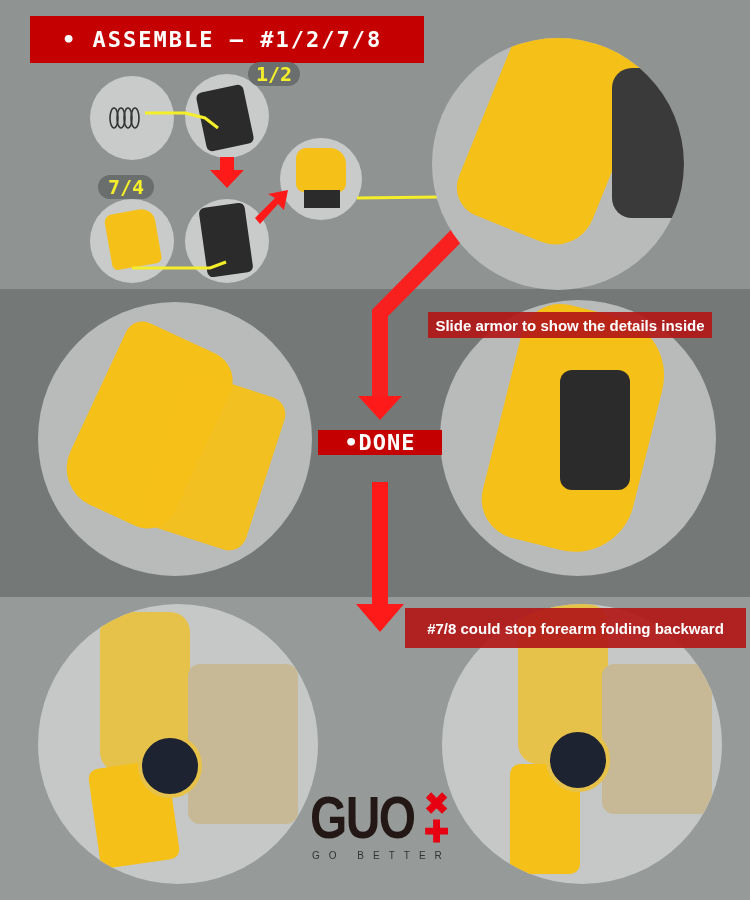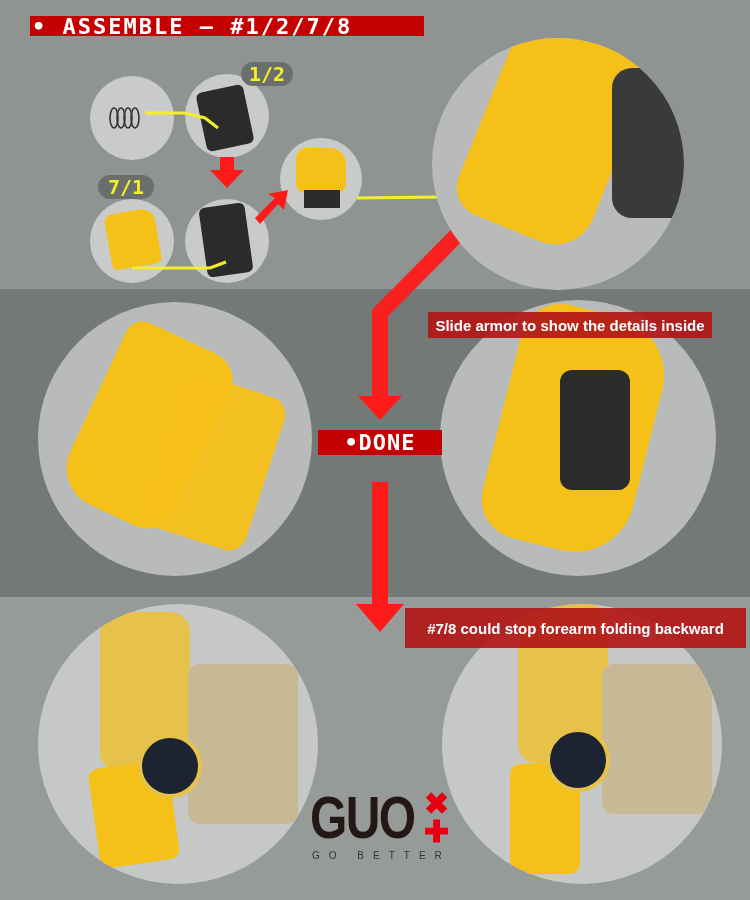--- a/index.html
+++ b/index.html
@@ -4,21 +4,21 @@
 <style>
   html,body{margin:0;padding:0;}
   body{width:750px;height:900px;position:relative;overflow:hidden;font-family:"Liberation Sans",sans-serif;}
   .band{position:absolute;left:0;width:750px;}
   .band-top{top:0;height:289px;background:#8f9392;}
   .band-mid{top:289px;height:308px;background:#747877;}
   .band-bot{top:597px;height:303px;background:#969a99;}
   .abs{position:absolute;}
   .circle{position:absolute;border-radius:50%;background:#c9cbca;overflow:hidden;}
   .circle.lg{background:#b9bbba;}
-  .title-bar{position:absolute;left:30px;top:16px;width:394px;height:20px;background:#c40000;color:#fff;font-weight:bold;font-size:22px;letter-spacing:2px;display:flex;align-items:center;padding-left:2px;box-sizing:border-box;font-family:"DejaVu Sans Mono",monospace;}
+  .title-bar{position:absolute;left:30px;top:16px;width:394px;height:47px;background:#c40000;color:#fff;font-weight:bold;font-size:22px;letter-spacing:2px;display:flex;align-items:center;padding-left:32px;box-sizing:border-box;font-family:"DejaVu Sans Mono",monospace;}
   .badge{position:absolute;height:24px;border-radius:12px;background:#6a6e6d;color:#f4ef2a;font-weight:bold;font-size:20px;display:flex;align-items:center;justify-content:center;font-family:"DejaVu Sans Mono",monospace;padding:0 6px;}
   .caption{position:absolute;background:rgba(178,24,24,0.92);color:#fff;font-weight:bold;font-size:15px;display:flex;align-items:center;justify-content:center;white-space:nowrap;}
   .done{position:absolute;left:318px;top:430px;width:124px;height:25px;background:#c40000;color:#fff;font-weight:bold;font-size:22px;display:flex;align-items:center;justify-content:center;font-family:"DejaVu Sans Mono",monospace;letter-spacing:1px;}
   .logo{position:absolute;left:310px;top:790px;}
   .logo-text{font-family:"Liberation Sans",sans-serif;font-weight:bold;font-size:60px;color:#231815;letter-spacing:-2px;transform:scaleX(0.8);transform-origin:left;line-height:56px;}
   .logo-sub{font-size:10px;letter-spacing:9px;color:#333;margin-top:4px;margin-left:2px;}
   .logo-marks{position:absolute;left:114px;top:0;color:#e60012;font-weight:bold;font-size:30px;line-height:28px;}
   .yellow{background:#f5c018;}
   .dark{background:#2b2b2b;}
   .tan{background:#c8b996;}
@@ -38,23 +38,23 @@
       <ellipse cx="24" cy="42" rx="4" ry="10"></ellipse>
       <ellipse cx="31" cy="42" rx="4" ry="10"></ellipse>
       <ellipse cx="38" cy="42" rx="4" ry="10"></ellipse>
       <ellipse cx="45" cy="42" rx="4" ry="10"></ellipse>
     </g>
   </svg>
 </div>
 <div class="circle" style="left:185px;top:74px;width:84px;height:84px;">
   <div class="abs dark" style="left:16px;top:14px;width:48px;height:60px;border-radius:6px;transform:rotate(-12deg);"></div>
 </div>
-<div class="badge" style="left:241px;top:62px;width:40px;">1/2</div>
+<div class="badge" style="left:248px;top:62px;width:40px;">1/2</div>
 
-<div class="badge" style="left:98px;top:175px;width:44px;">7/1</div>
+<div class="badge" style="left:98px;top:175px;width:44px;">7/4</div>
 <div class="circle" style="left:90px;top:199px;width:84px;height:84px;">
   <div class="abs yellow" style="left:18px;top:12px;width:50px;height:56px;border-radius:8px 14px 6px 6px;transform:rotate(-10deg);"></div>
 </div>
 <div class="circle" style="left:185px;top:199px;width:84px;height:84px;">
   <div class="abs dark" style="left:18px;top:6px;width:46px;height:70px;border-radius:6px;transform:rotate(-8deg);"></div>
 </div>
 <div class="circle" style="left:280px;top:138px;width:82px;height:82px;">
   <div class="abs yellow" style="left:16px;top:10px;width:50px;height:44px;border-radius:10px 16px 8px 8px;"></div>
   <div class="abs dark" style="left:24px;top:52px;width:36px;height:18px;"></div>
 </div>

